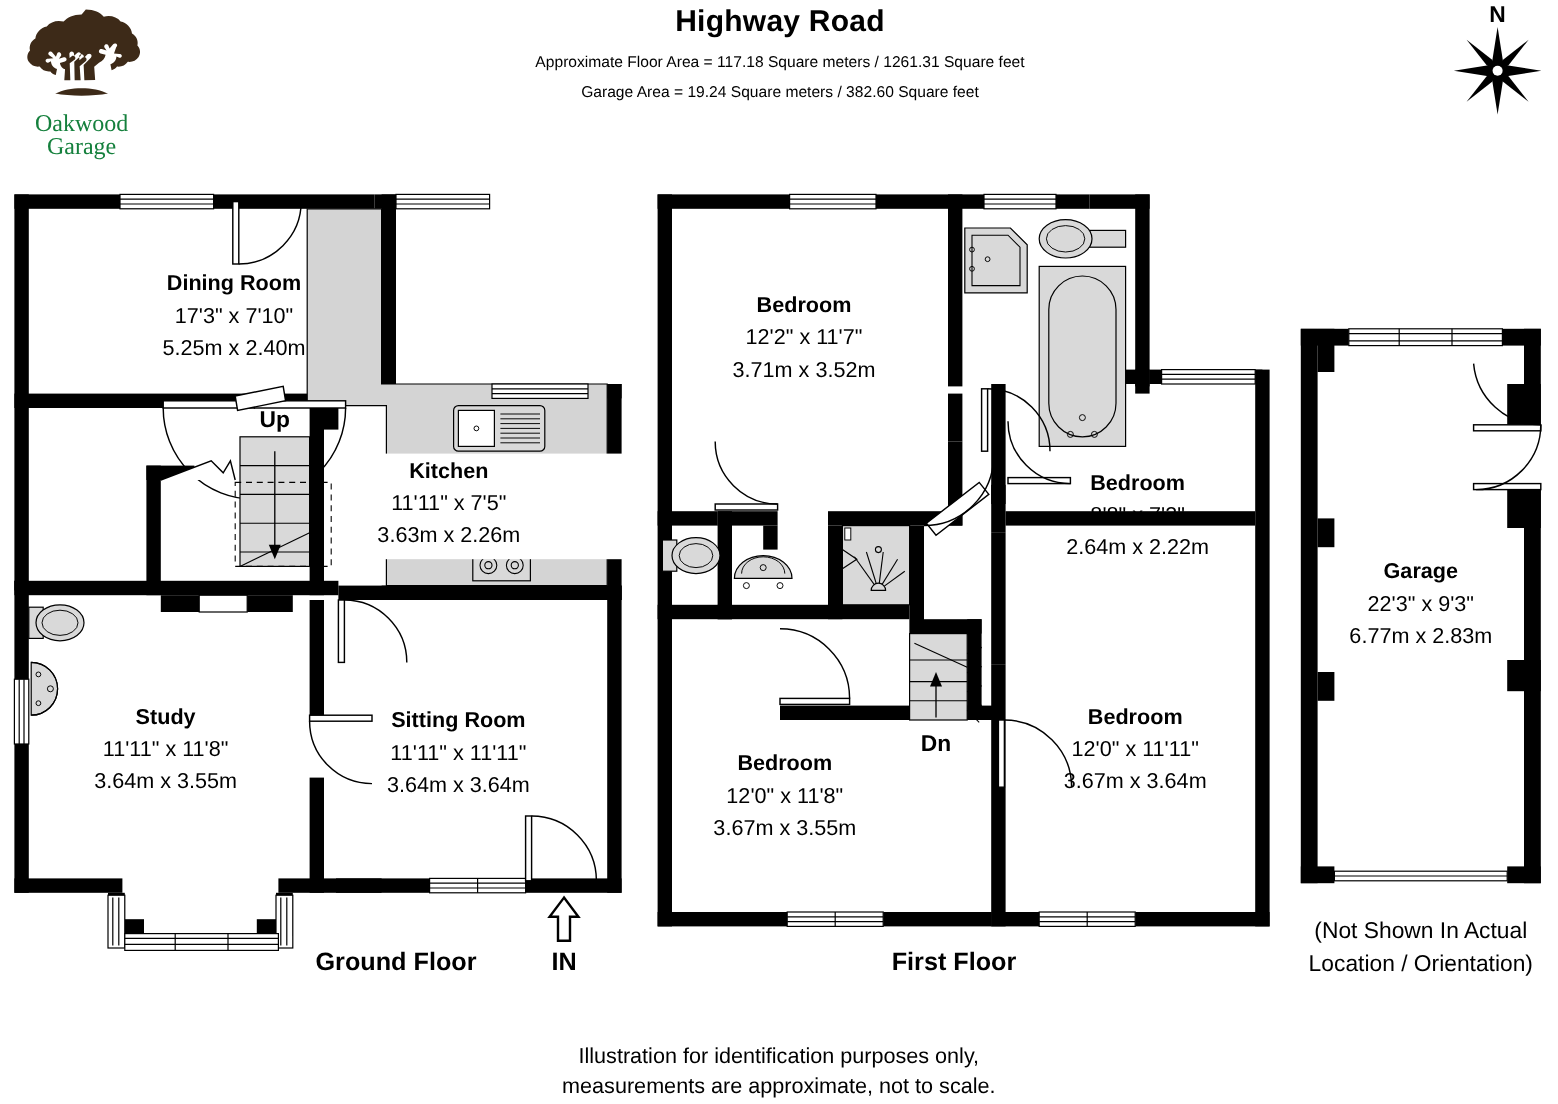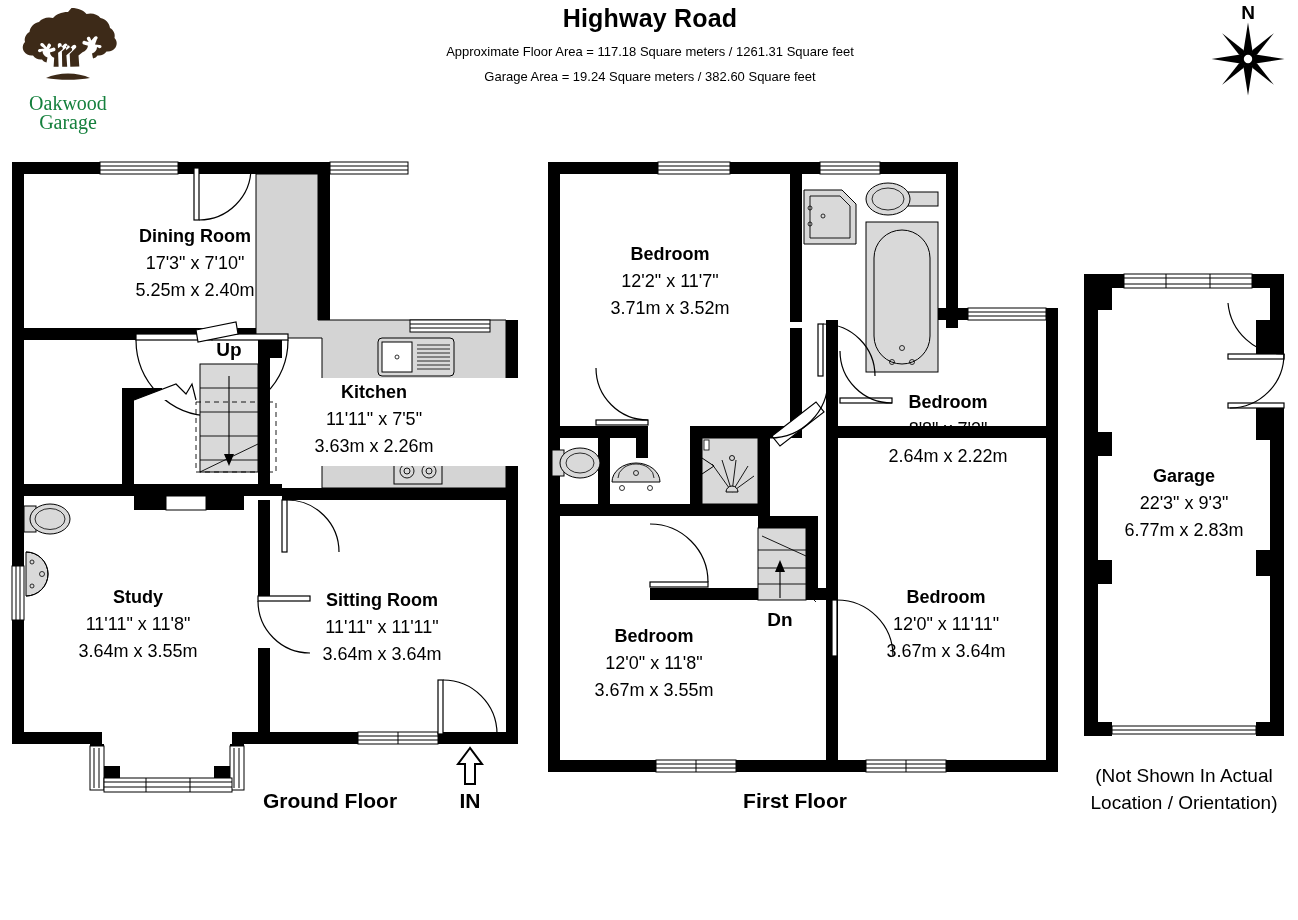--- a/index.html
+++ b/index.html
@@ -505,13 +505,15 @@
     <text x="114" y="249" text-anchor="middle" font-size="18">22'3" x 9'3"</text>
     <text x="114" y="276" text-anchor="middle" font-size="18">6.77m x 2.83m</text>
   </g>
 
   <text x="114" y="522" text-anchor="middle" font-size="19">(Not Shown In Actual</text>
   <text x="114" y="549" text-anchor="middle" font-size="19">Location / Orientation)</text>
 </svg>
 </div>
 
 <div class="footer">
+  <div>Illustration for identification purposes only,</div>
+  <div>measurements are approximate, not to scale.</div>
 </div>
 
 </body></html>

